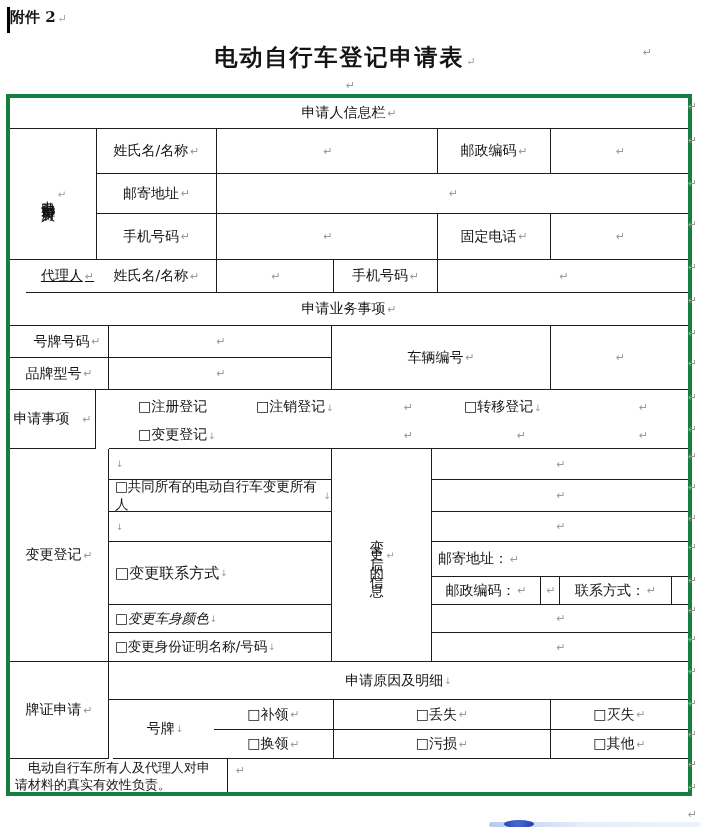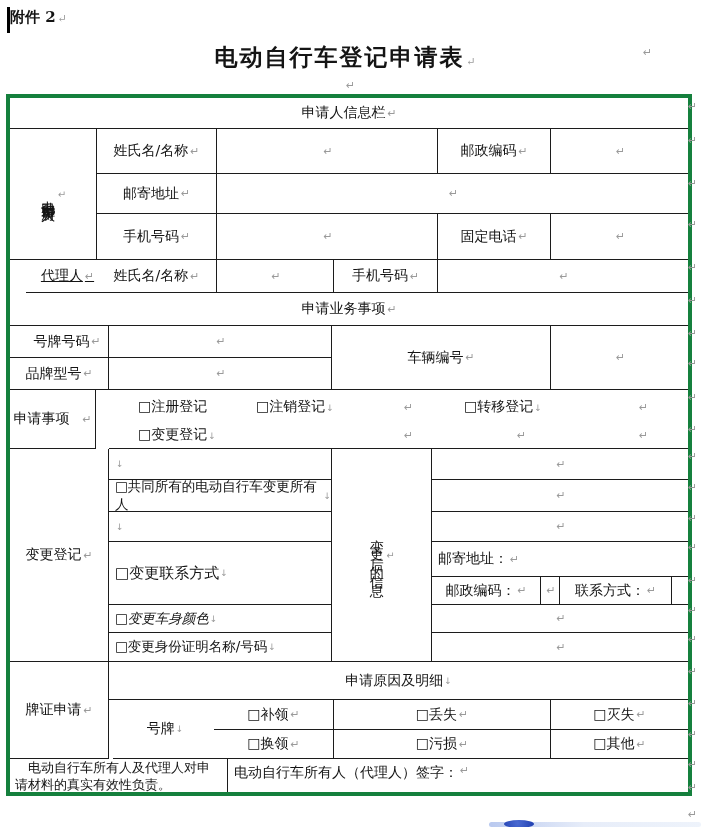--- a/index.html
+++ b/index.html
@@ -256,21 +256,20 @@
       </div>
     <div class="cell no-r" style="left:541px;top:632px;width:137px;height:29px;">
         <span>□其他</span>
         <span class="pm">↵</span>
       </div>
 
     <div class="cell no-b" style="left:0;top:661px;width:218px;height:33px;">
         <span class="statement">电动自行车所有人及代理人对申请材料的真实有效性负责。</span>
       </div>
     <div class="cell topleft no-b no-r" style="left:218px;top:661px;width:460px;height:33px;">
-        <span>电动自行车所有人（代理人）签字：</span>
         <span class="pm">↵</span>
       </div>
   </div>
 
   <div class="mark-layer" id="margin-marks">
       <span style="left: 688px; top: 100px;">↵</span>
       <span style="left: 688px; top: 134px;">↵</span>
       <span style="left: 688px; top: 177px;">↵</span>
       <span style="left: 688px; top: 218px;">↵</span>
       <span style="left: 688px; top: 261px;">↵</span>

